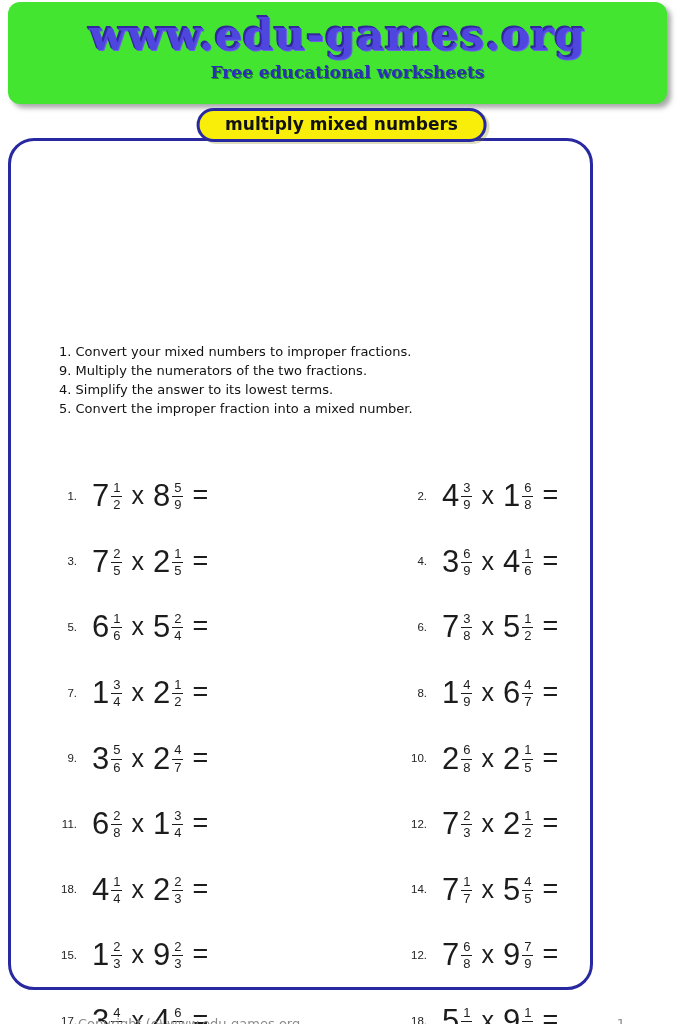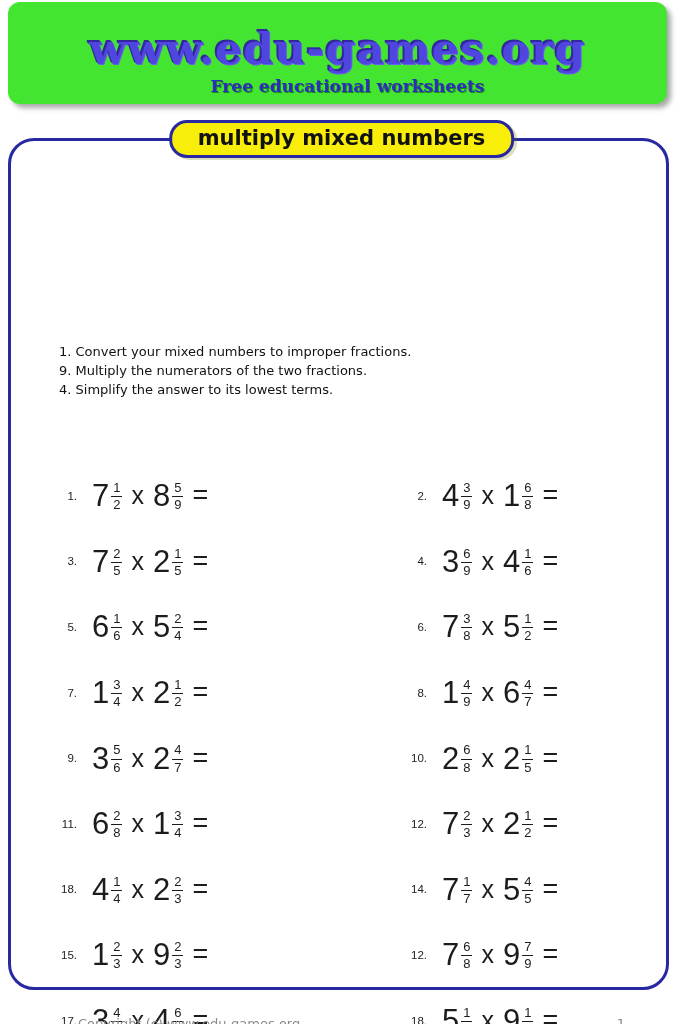--- a/index.html
+++ b/index.html
@@ -11,56 +11,56 @@
     font-family:"Liberation Sans",sans-serif;
   }
   
   .banner{
     position:absolute;left:8px;top:2px;width:659px;height:102px;
     background:#43e531;
     border-radius:12px;
     box-shadow:4px 4px 5px rgba(100,100,100,0.55);
   }
   .banner .site{
-    margin-top:22px;
+    margin-top:8px;
     text-align:center;
     font-family:"DejaVu Serif",serif;
     font-weight:bold;
     font-size:43px;
     letter-spacing:1px;
     color:#4f46e0;
     text-shadow:-2px -2px 0 #32279c,-1px -1px 0 #32279c,1px 1px 0 #6a5fe8;
   }
   .banner .tagline{
     margin-top:2px;
     text-align:center;
     font-family:"DejaVu Serif",serif;
     font-weight:bold;
     font-size:17px;
     color:#2d2dbd;
     text-shadow:1px 1px 0 #1d8c1d;
     margin-left:20px;
   }
   
   .sheet{
-    position:absolute;left:8px;top:138px;width:661px;height:852px;
+    position:absolute;left:8px;top:138px;width:585px;height:852px;
     border:3px solid #2828a0;
     border-radius:26px;
     background:#ffffff;
     box-sizing:border-box;
   }
   .title-badge{
-    position:absolute;left:50%;top:120px;transform:translateX(-50%);
+    position:absolute;left:50%;top:108px;transform:translateX(-50%);
     background:#f8ee0a;
     border:3px solid #2828a0;
     border-radius:18px;
     padding:3px 26px 5px 26px;
     font-family:"DejaVu Sans",sans-serif;
     font-weight:bold;
-    font-size:21px;
+    font-size:17px;
     color:#111;
     white-space:nowrap;
     box-shadow:3px 2px 0 rgba(120,120,0,0.25);
     z-index:3;
   }
   
   .instructions{
     position:absolute;left:48px;top:201px;
     font-family:"DejaVu Sans",sans-serif;
     font-size:13px;
@@ -115,20 +115,21 @@
   <div class="tagline">Free educational worksheets</div>
 </div>
 
 <div class="title-badge">multiply mixed numbers</div>
 
 <div class="sheet">
   <div class="instructions">
       <div>1. Convert your mixed numbers to improper fractions.</div>
       <div>9. Multiply the numerators of the two fractions.</div>
       <div>4. Simplify the answer to its lowest terms.</div>
+      <div>5. Convert the improper fraction into a mixed number.</div>
     </div>
   <div class="problems">
       <div class="problem">
         <span class="pnum">1.</span>
         <span class="expr">
           <span class="mixed">
             <span class="whole">7</span>
             <span class="frac">
               <span class="fnum">1</span>
               <span class="fden">2</span>

